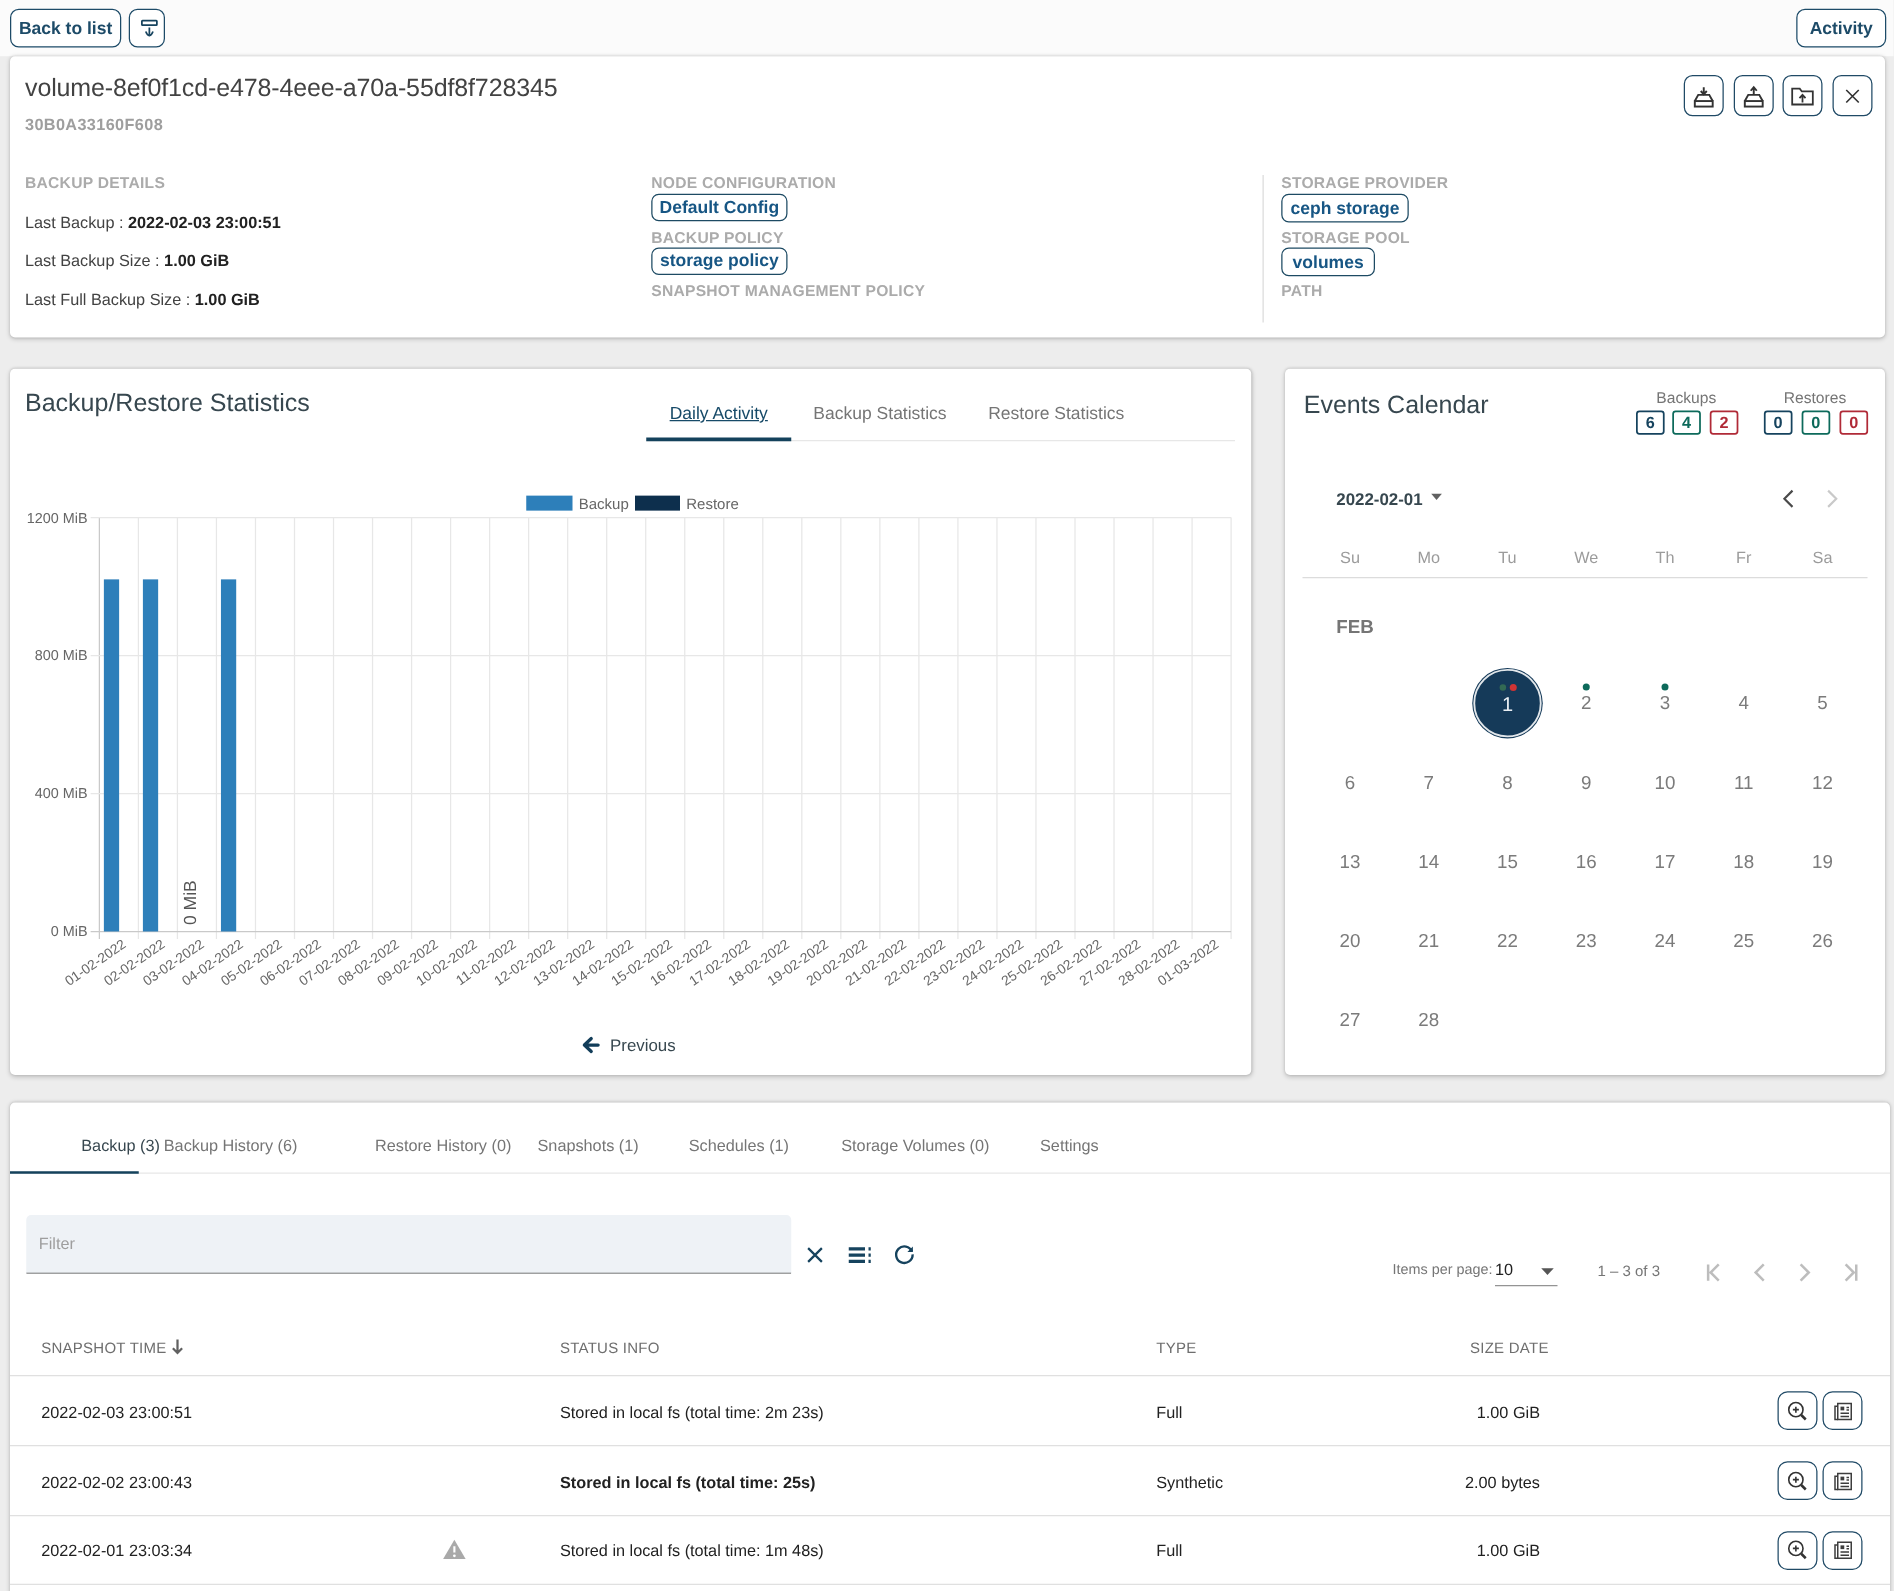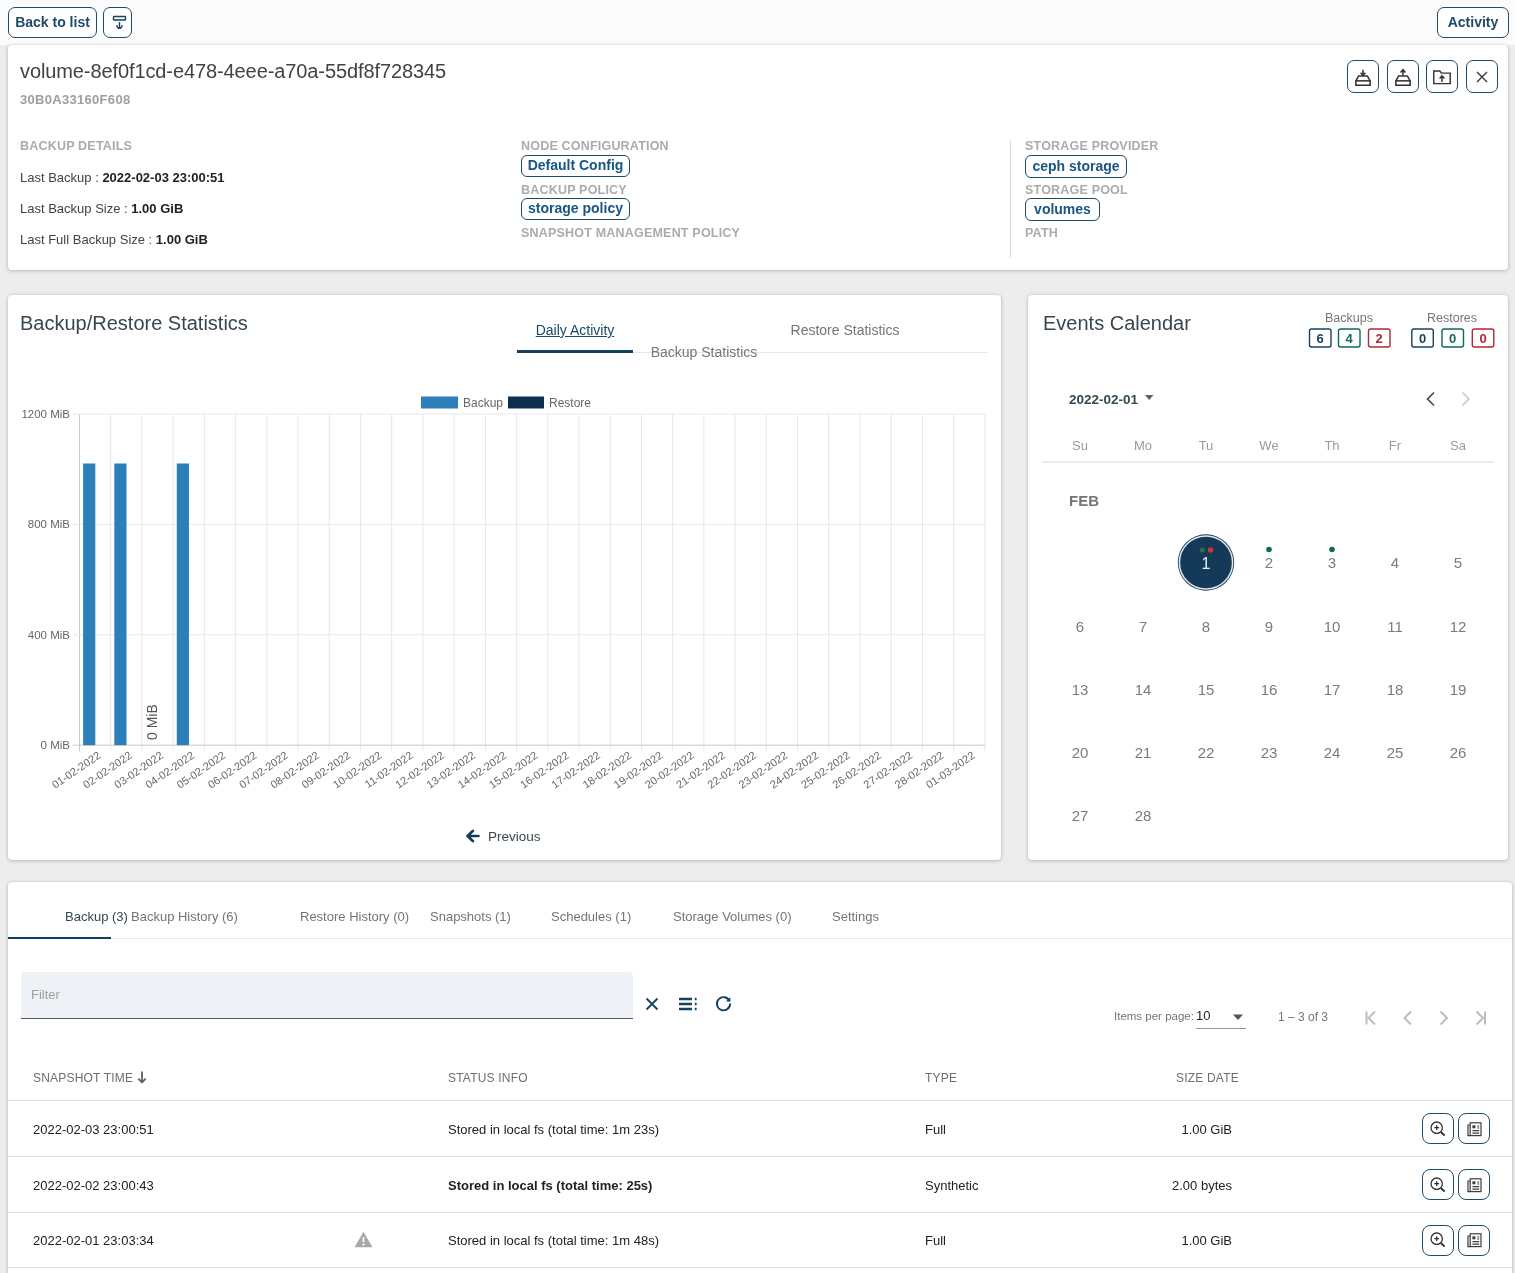--- a/index.html
+++ b/index.html
@@ -64,21 +64,21 @@
 <div class="ibtn" style="left:1466px;top:60px;width:32px;height:33px;border-radius:7px;">
       <svg width="18" height="18" viewBox="0 0 18 18" fill="none" stroke="#333" stroke-width="1.3">
         <path d="M4 4 L14 14 M14 4 L4 14"></path>
       </svg>
     </div>
 <div class="card" style="left:8px;top:295px;width:993px;height:565px;"></div>
 <div class="abs" style="left:20px;top:312px;font-size:20px;color:#37474f;">Backup/Restore Statistics</div>
 <div class="abs" style="left:517px;top:352px;width:471px;height:1px;background:#e7e7e7;"></div>
 <div class="abs" style="left:517px;top:350px;width:116px;height:2.5px;background:#14425c;"></div>
 <div class="abs" style="left:517px;top:322px;width:116px;font-size:14px;color:#174a68;text-align:center;text-decoration:underline;">Daily Activity</div>
-<div class="abs" style="left:646px;top:322px;width:116px;font-size:14px;color:#757575;text-align:center;margin-top:22px;">Backup Statistics</div>
+<div class="abs" style="left:646px;top:322px;width:116px;font-size:14px;color:#757575;text-align:center;">Backup Statistics</div>
 <div class="abs" style="left:787px;top:322px;width:116px;font-size:14px;color:#757575;text-align:center;">Restore Statistics</div>
 <svg class="abs" style="left:8px;top:295px;" width="993" height="565" viewBox="0 0 993 565" font-family="Liberation Sans,sans-serif">
       <rect x="413" y="101.5" width="37" height="12" fill="#2d7fba"></rect>
       <text x="455" y="112" font-size="12" fill="#666">Backup</text>
       <rect x="500" y="101.5" width="36" height="12" fill="#0d2f4d"></rect>
       <text x="541" y="112" font-size="12" fill="#666">Restore</text>
       <line x1="71.50" y1="119.0" x2="71.50" y2="456.2" stroke="#c9c9c9" stroke-width="1"></line>
       <line x1="102.72" y1="119.0" x2="102.72" y2="456.2" stroke="#e7e7e7" stroke-width="1"></line>
       <line x1="133.94" y1="119.0" x2="133.94" y2="456.2" stroke="#e7e7e7" stroke-width="1"></line>
       <line x1="165.16" y1="119.0" x2="165.16" y2="456.2" stroke="#e7e7e7" stroke-width="1"></line>
@@ -255,21 +255,21 @@
     </svg>
 <div class="abs" style="left:33px;top:1071px;font-size:12px;color:#6e6e6e;letter-spacing:.2px;">SNAPSHOT TIME</div>
 <svg class="abs" style="left:136px;top:1070px;" width="12" height="15" viewBox="0 0 12 15" fill="none" stroke="#616161" stroke-width="1.8">
       <path d="M6 1.5 L6 12 M2.3 8.6 L6 12.4 L9.7 8.6"></path>
     </svg>
 <div class="abs" style="left:448px;top:1071px;font-size:12px;color:#6e6e6e;letter-spacing:.2px;">STATUS INFO</div>
 <div class="abs" style="left:925px;top:1071px;font-size:12px;color:#6e6e6e;letter-spacing:.2px;">TYPE</div>
 <div class="abs" style="left:1176px;top:1071px;font-size:12px;color:#6e6e6e;letter-spacing:.2px;">SIZE DATE</div>
 <div class="abs" style="left:8px;top:1100px;width:1504px;height:1px;background:#e0e0e0;"></div>
 <div class="abs" style="left:33px;top:1121.8px;font-size:13px;color:#212121;">2022-02-03 23:00:51</div>
-<div class="abs" style="left:448px;top:1121.8px;font-size:13px;color:#212121;">Stored in local fs (total time: 1m 23s)</div>
+<div class="abs" style="left:448px;top:1121.8px;font-size:13px;color:#212121;">Stored in local fs (total time: 2m 23s)</div>
 <div class="abs" style="left:925px;top:1121.8px;font-size:13px;color:#212121;">Full</div>
 <div class="abs" style="left:1232px;top:1121.8px;font-size:13px;color:#212121;text-align:right;transform:translateX(-100%);">1.00 GiB</div>
 <div class="ibtn" style="left:1422px;top:1113.3px;width:32px;height:31px;border-radius:8px;">
       <svg width="20" height="20" viewBox="0 0 20 20" fill="none" stroke="#333" stroke-width="1.3">
         <circle cx="8.7" cy="8.7" r="5.7"></circle>
         <path d="M8.7 6.3 L8.7 11.1 M6.3 8.7 L11.1 8.7"></path>
         <path d="M13 13 L16.6 16.6" stroke-width="2"></path>
       </svg>
     </div>
 <div class="ibtn" style="left:1458px;top:1113.3px;width:32px;height:31px;border-radius:8px;">

